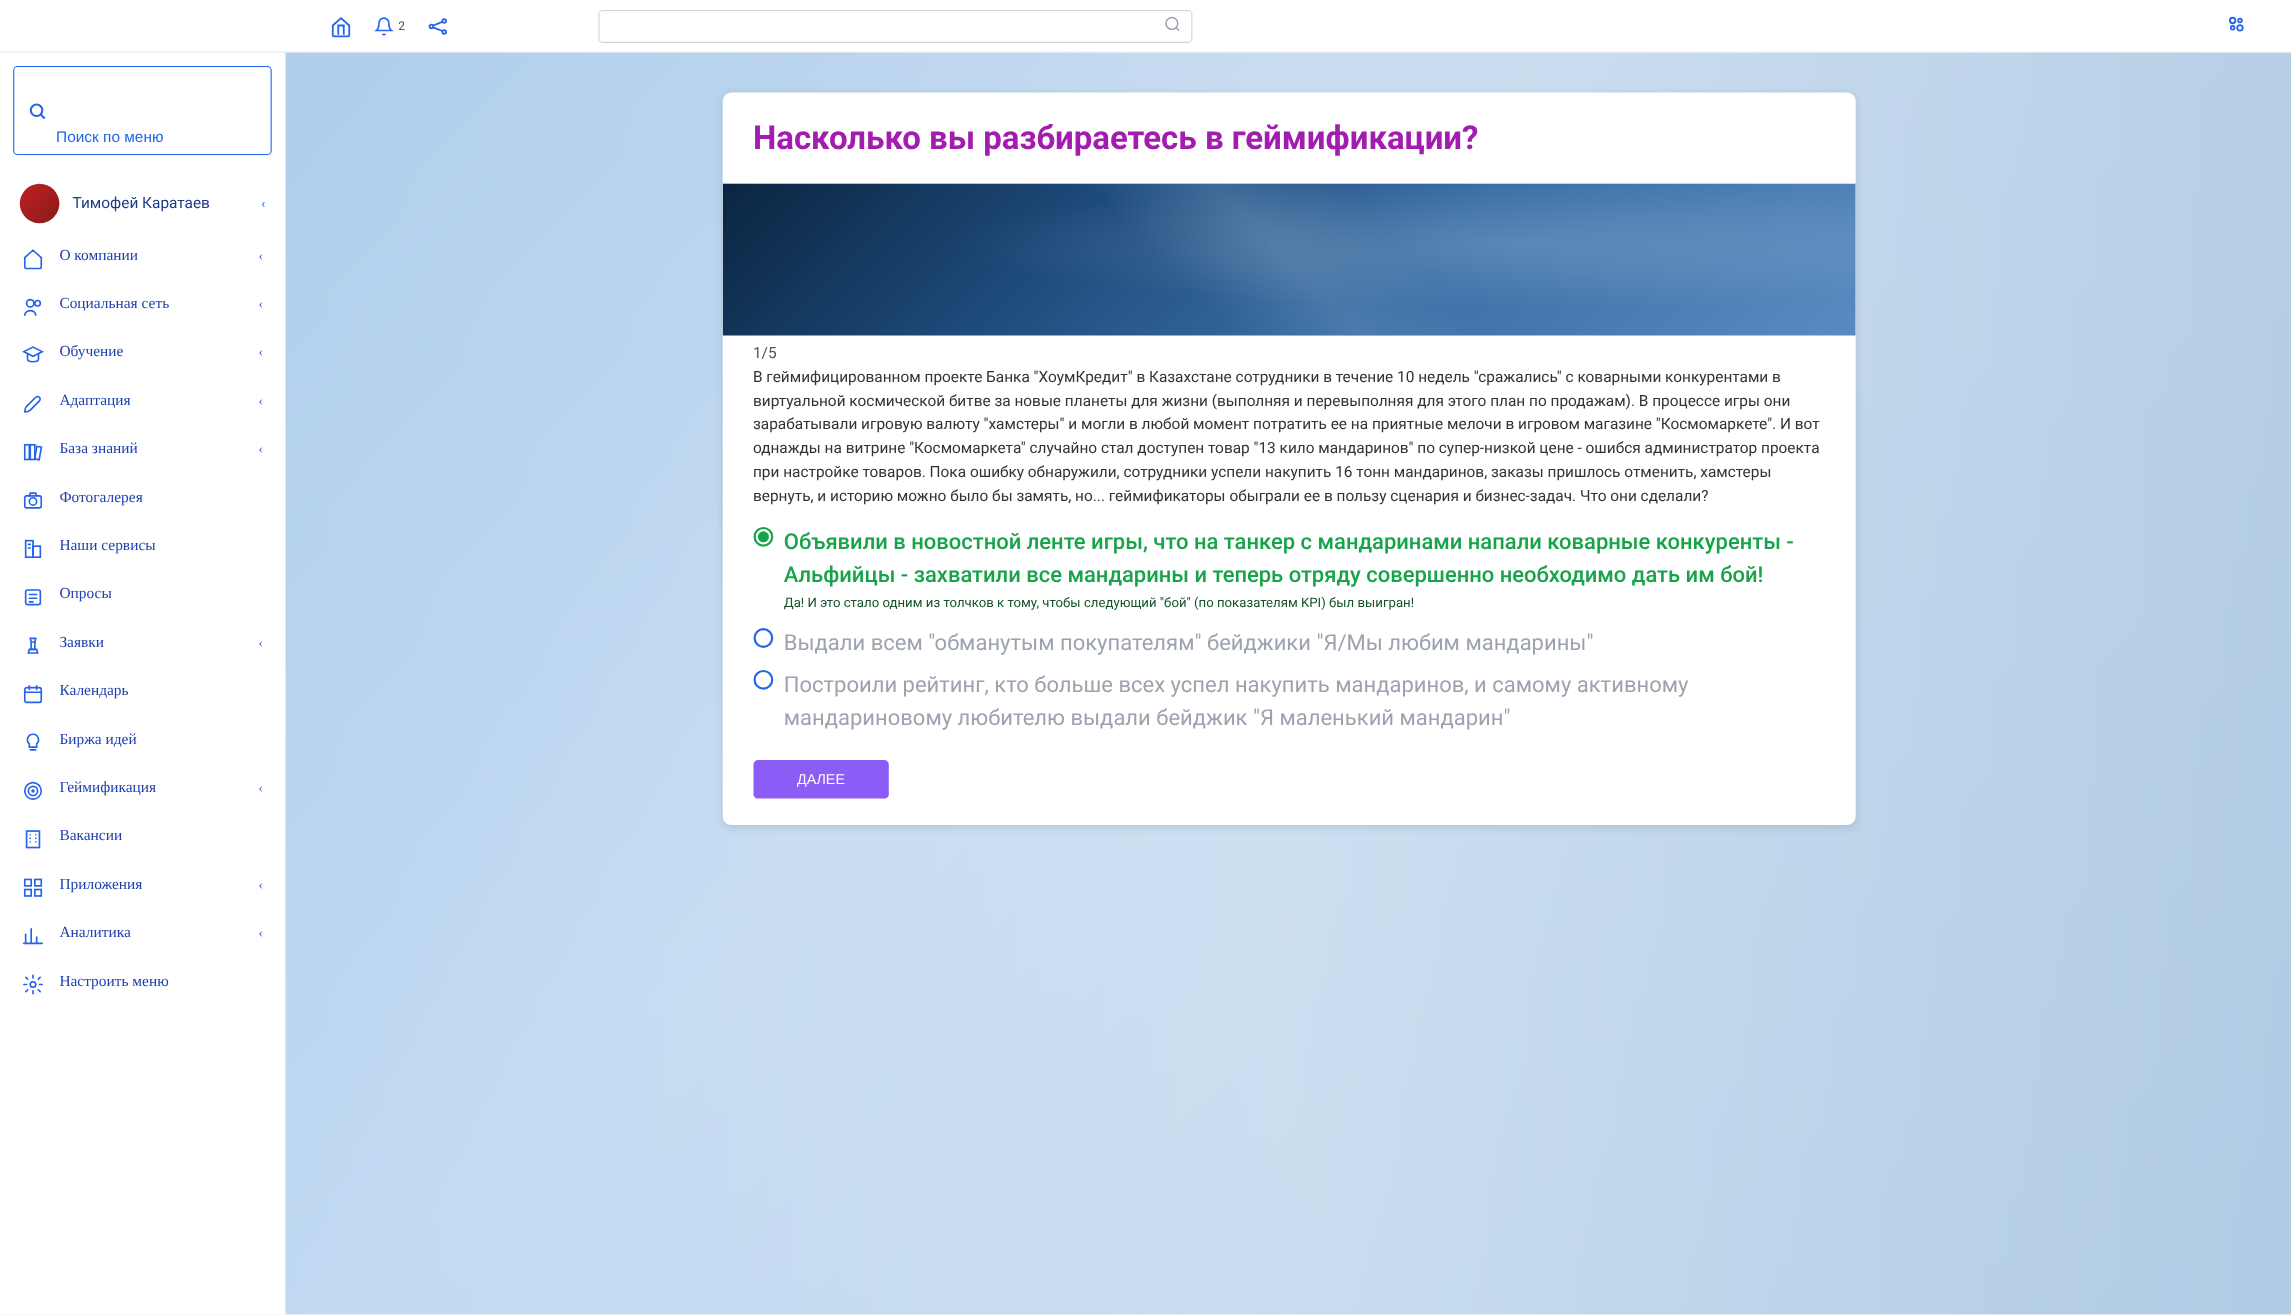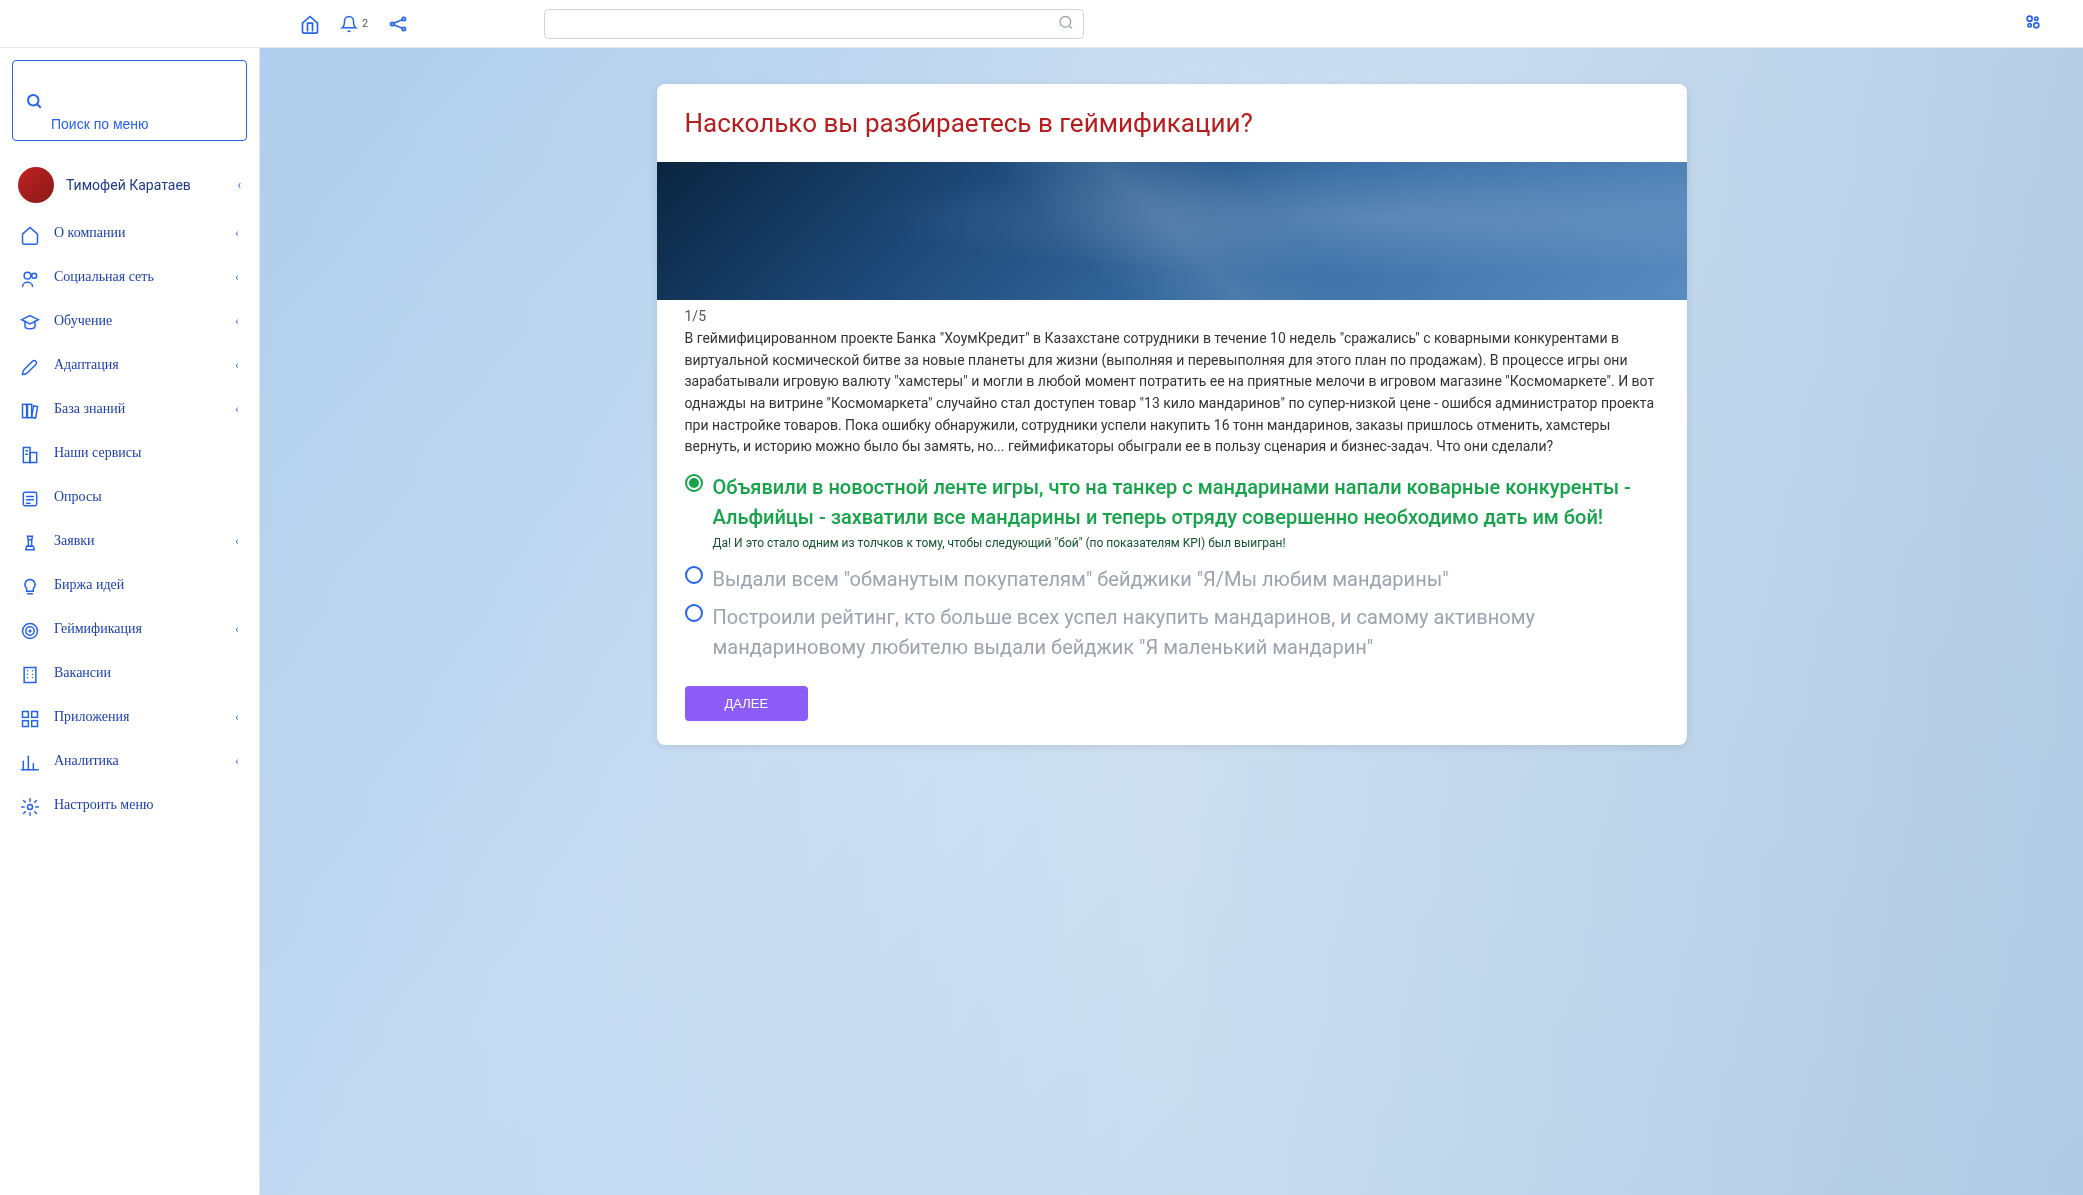--- a/index.html
+++ b/index.html
@@ -152,24 +152,24 @@
       background: #fff;
       border-radius: 8px;
       box-shadow: 0 2px 8px rgba(0,0,0,0.1);
       max-width: 1030px;
       margin: 0 auto;
       position: relative;
       z-index: 1;
       overflow: hidden;
     }
     .card-title {
-      font-size: 26px;
-      font-weight: 400;
+      font-size: 30px;
+      font-weight: 700;
       padding: 24px 28px;
-      color: #b91c1c;
+      color: #a21caf;
     }
     .banner {
       height: 138px;
       background: linear-gradient(135deg, #0a2540 0%, #1e4a7a 30%, #3a6ea5 60%, #5a8bc0 100%);
       position: relative;
       overflow: hidden;
     }
     .banner::after {
       content: '';
       position: absolute;
@@ -351,20 +351,31 @@
               <rect x="9" y="4" width="5" height="16"></rect>
               <rect x="15" y="6" width="5" height="14" transform="rotate(10 17 13)"></rect>
             </svg>
     </span>
     <span class="menu-label">База знаний</span>
     <span class="chevron">‹</span>
   </div>
         <div class="menu-item">
     <span class="menu-icon">
       <svg width="20" height="20" viewBox="0 0 24 24" fill="none" stroke="currentColor" stroke-width="1.8" stroke-linecap="round">
+              <rect x="3" y="7" width="18" height="13" rx="2"></rect>
+              <circle cx="12" cy="13" r="4"></circle>
+              <path d="M8 7l1-3h6l1 3"></path>
+            </svg>
+    </span>
+    <span class="menu-label">Фотогалерея</span>
+
+  </div>
+        <div class="menu-item">
+    <span class="menu-icon">
+      <svg width="20" height="20" viewBox="0 0 24 24" fill="none" stroke="currentColor" stroke-width="1.8" stroke-linecap="round">
               <rect x="4" y="3" width="8" height="18"></rect>
               <rect x="12" y="9" width="8" height="12"></rect>
               <line x1="7" y1="7" x2="9" y2="7"></line>
               <line x1="7" y1="11" x2="9" y2="11"></line>
             </svg>
     </span>
     <span class="menu-label">Наши сервисы</span>
 
   </div>
         <div class="menu-item">
@@ -382,20 +393,32 @@
         <div class="menu-item">
     <span class="menu-icon">
       <svg width="20" height="20" viewBox="0 0 24 24" fill="none" stroke="currentColor" stroke-width="1.8" stroke-linecap="round">
               <path d="M9 4h6l-1 4h-4l-1-4z"></path>
               <path d="M10 8v8h4V8"></path>
               <path d="M7 20h10l-1-4H8l-1 4z"></path>
             </svg>
     </span>
     <span class="menu-label">Заявки</span>
     <span class="chevron">‹</span>
+  </div>
+        <div class="menu-item">
+    <span class="menu-icon">
+      <svg width="20" height="20" viewBox="0 0 24 24" fill="none" stroke="currentColor" stroke-width="1.8" stroke-linecap="round">
+              <rect x="3" y="5" width="18" height="16" rx="2"></rect>
+              <line x1="3" y1="10" x2="21" y2="10"></line>
+              <line x1="8" y1="3" x2="8" y2="7"></line>
+              <line x1="16" y1="3" x2="16" y2="7"></line>
+            </svg>
+    </span>
+    <span class="menu-label">Календарь</span>
+
   </div>
         <div class="menu-item">
     <span class="menu-icon">
       <svg width="20" height="20" viewBox="0 0 24 24" fill="none" stroke="currentColor" stroke-width="1.8" stroke-linecap="round">
               <path d="M12 3a6 6 0 00-4 10.5V17h8v-3.5A6 6 0 0012 3z"></path>
               <line x1="9" y1="20" x2="15" y2="20"></line>
             </svg>
     </span>
     <span class="menu-label">Биржа идей</span>
 

